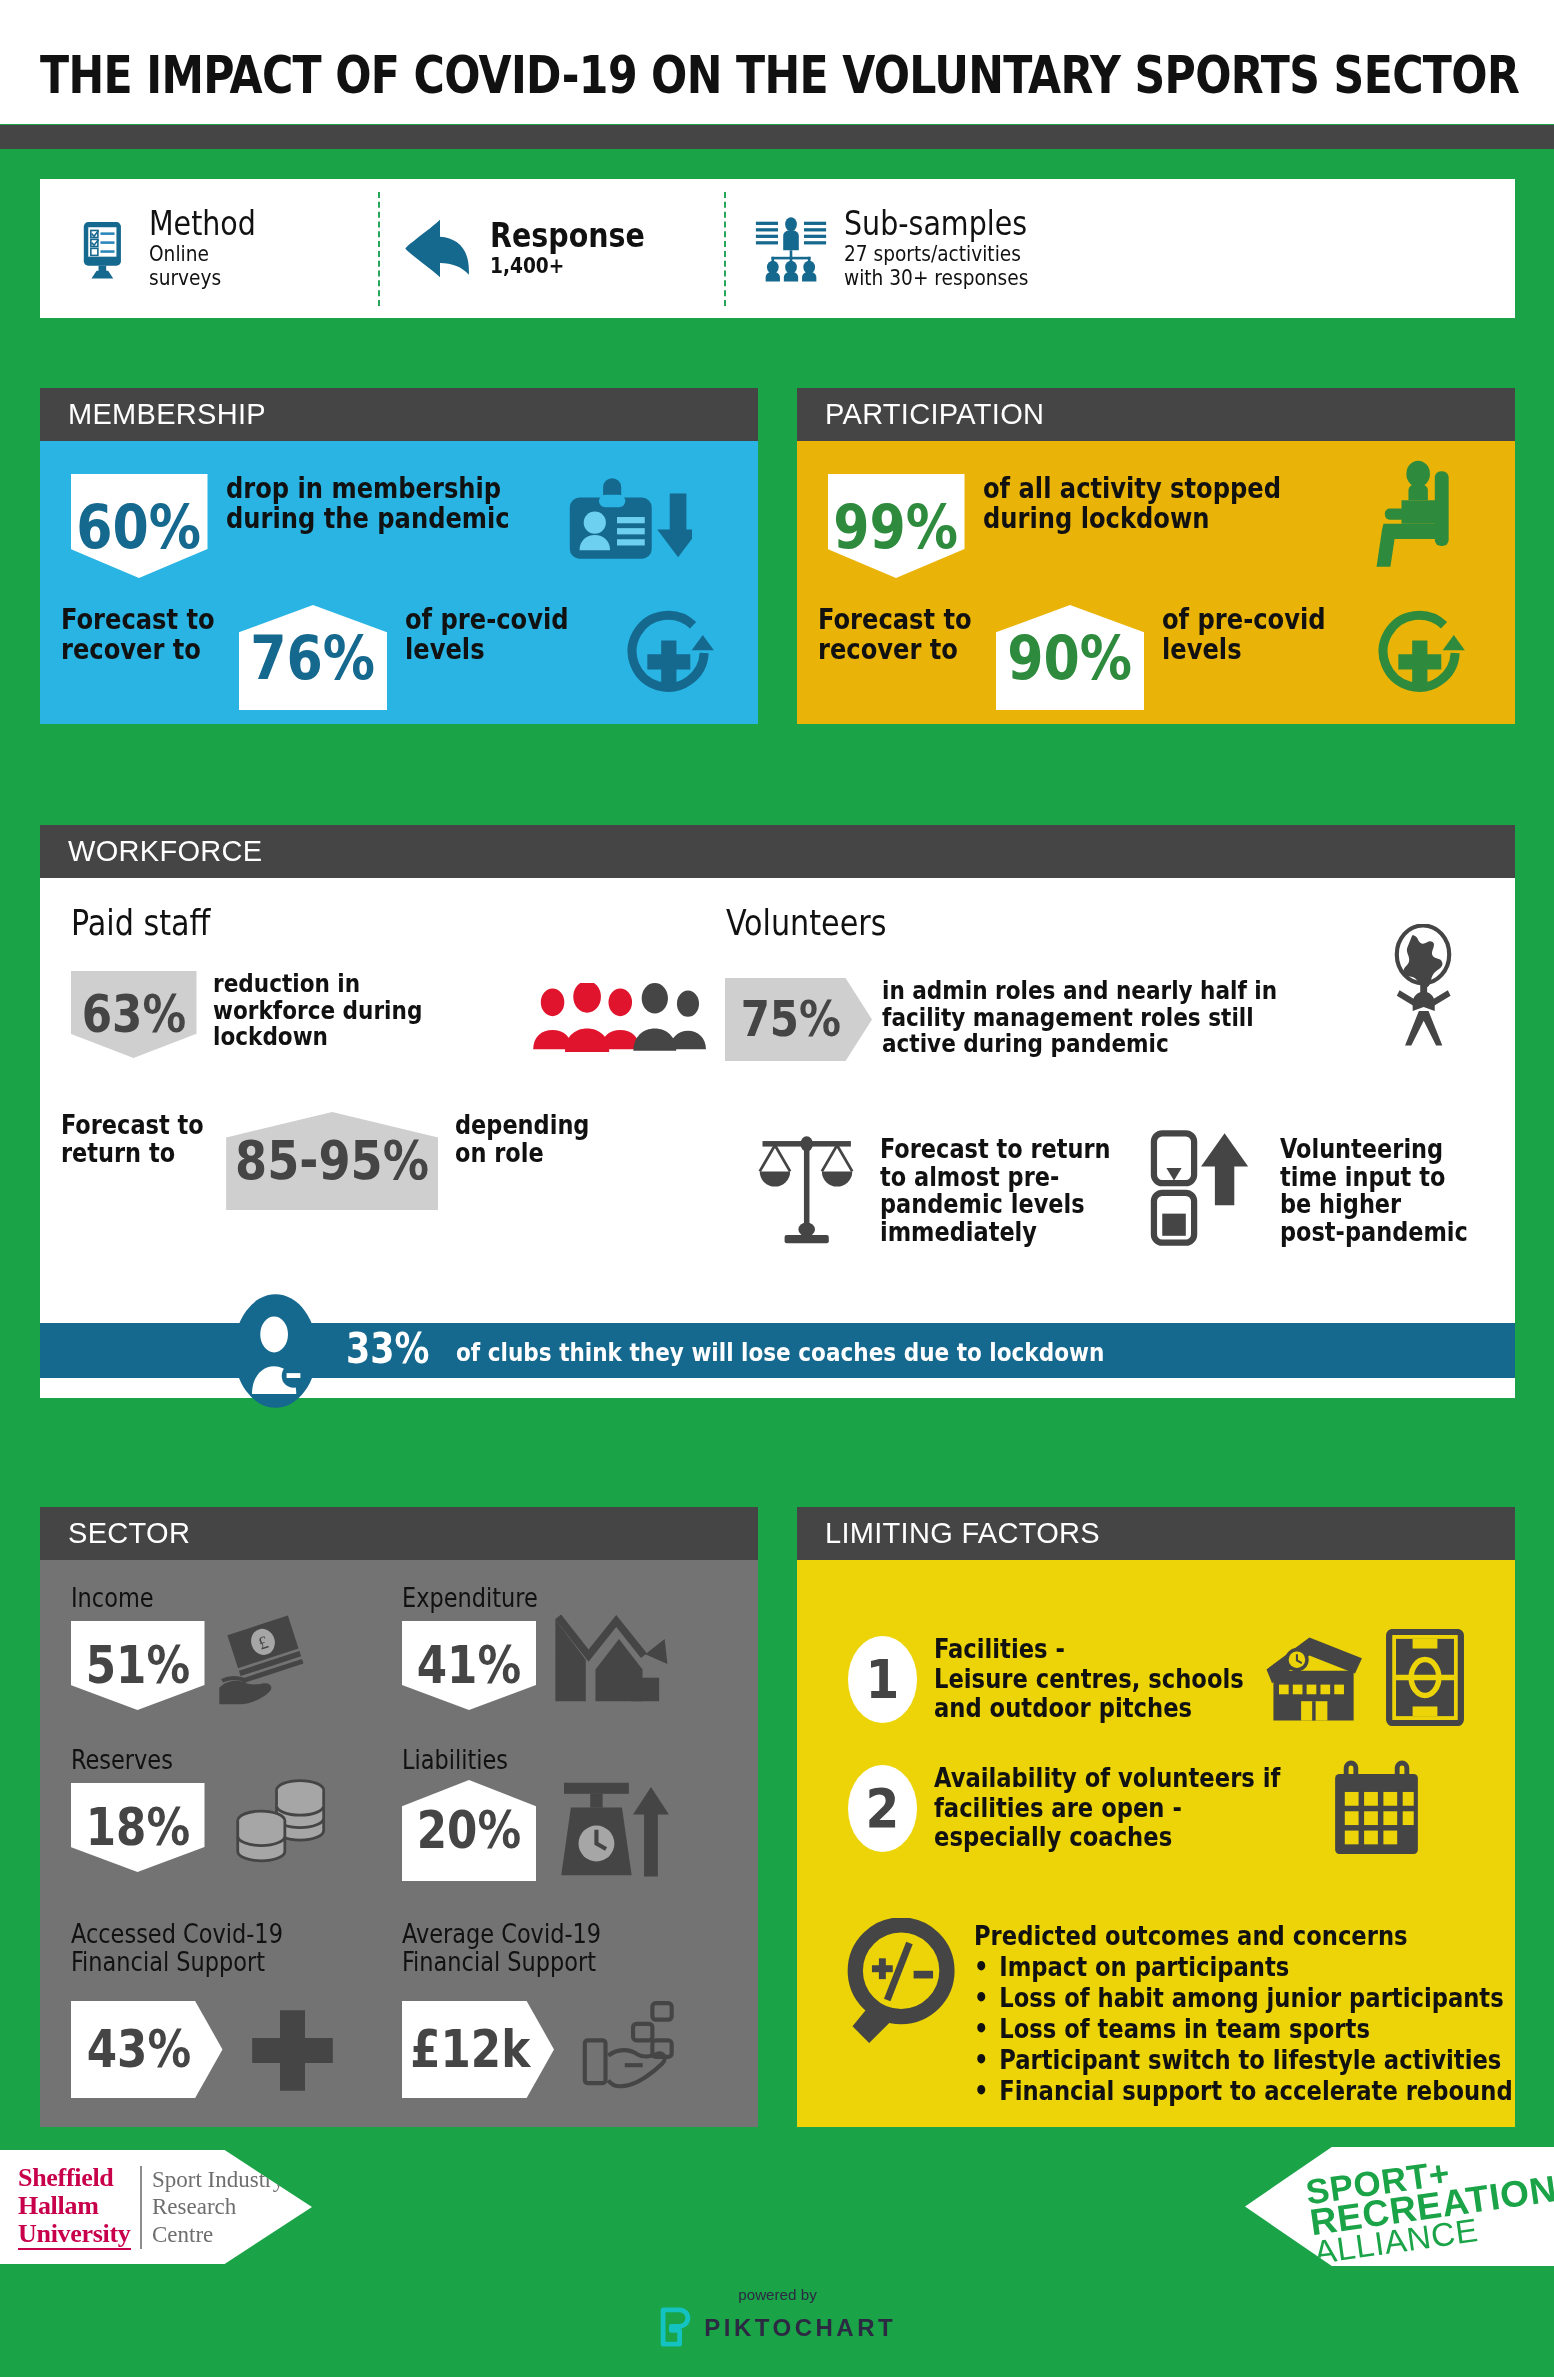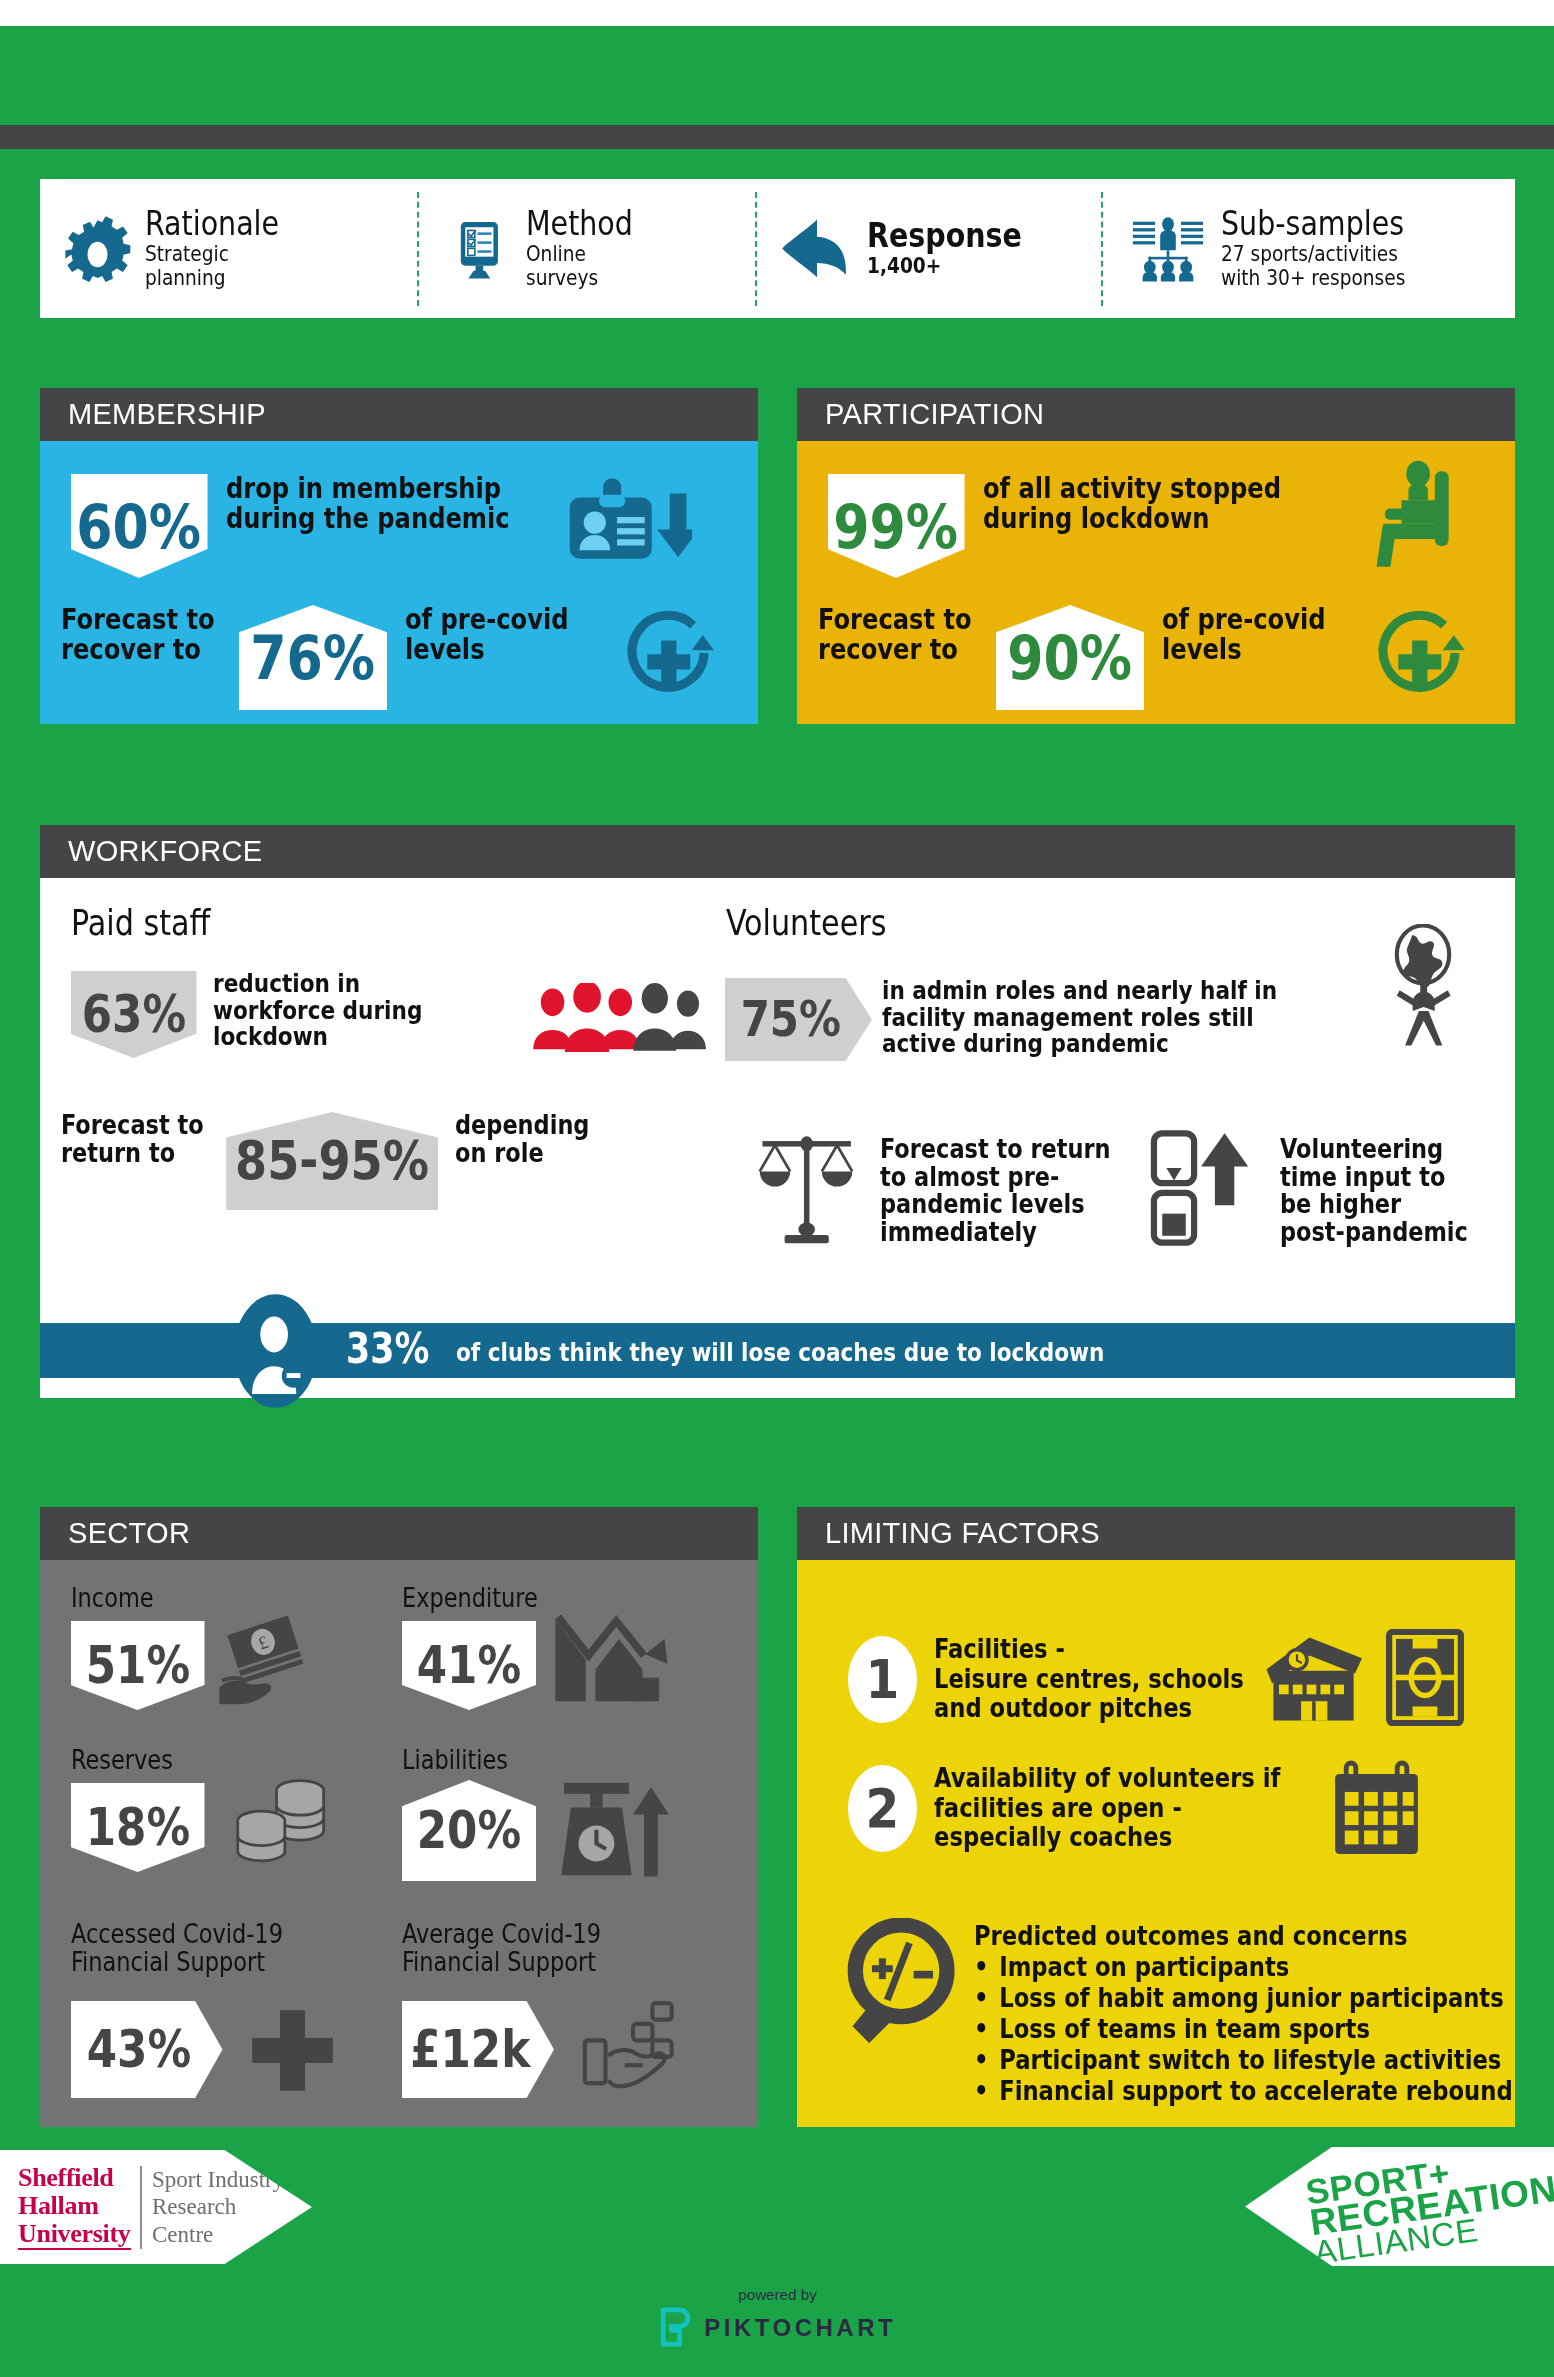--- a/index.html
+++ b/index.html
@@ -181,37 +181,27 @@
   .pikto-by { font-size:15.2px; color:#2c2a43; margin-bottom:4.2px; }
   .pikto-row { display:inline-flex; align-items:center; gap:12.5px; }
   .pikto-word { font-weight:bold; font-size:24px; letter-spacing:3.5px; color:#2c2a43; }
 </style>
 </head>
 <body>
 
 <div class="page">
 
   <div class="white-top"></div>
+  <div class="title-band">
+    <div class="title-text">THE IMPACT OF COVID-19 ON THE VOLUNTARY SPORTS SECTOR</div>
+  </div>
   <div class="title-rule"></div>
 
   <div class="header-strip">
 
-    <div class="hcell hc1">
-      <div class="hicon">
-        <svg width="67" height="67" viewBox="0 0 100 100">
-          <path fill="#15688e" d="M50 8l7 3 5-9 11 5-2 10 8 5 9-5 7 10-8 7 2 9 10 2v12l-10 2-2 9 8 7-7 10-9-5-8 5 2 10-11 5-5-9-7 3-7-3-5 9-11-5 2-10-8-5-9 5-7-10 8-7-2-9L2 65V53l10-2 2-9-8-7 7-10 9 5 8-5-2-10 11-5 5 9z"></path>
-          <ellipse cx="50" cy="59" rx="15" ry="19" fill="#fff"></ellipse>
-        </svg>
-      </div>
-      <div class="htext">
-        <div class="hbig">Rationale</div>
-        <div class="hsmall" style="white-space:pre-line">Strategic
-planning</div>
-      </div>
-    </div>
 
     <div class="hcell hc2">
       <div class="hicon">
         <svg width="64" height="64" viewBox="0 0 100 100">
           <rect x="20" y="8" width="58" height="68" rx="7" fill="#15688e"></rect>
           <rect x="27" y="16" width="44" height="46" fill="#fff"></rect>
           <rect x="31" y="21" width="11" height="11" fill="none" stroke="#15688e" stroke-width="2.5"></rect>
           <path d="M32 26l4 4 7-9" stroke="#15688e" stroke-width="2.5" fill="none"></path>
           <rect x="46" y="24" width="22" height="4" fill="#2b87b9"></rect>
           <rect x="31" y="35" width="11" height="11" fill="none" stroke="#15688e" stroke-width="2.5"></rect>

